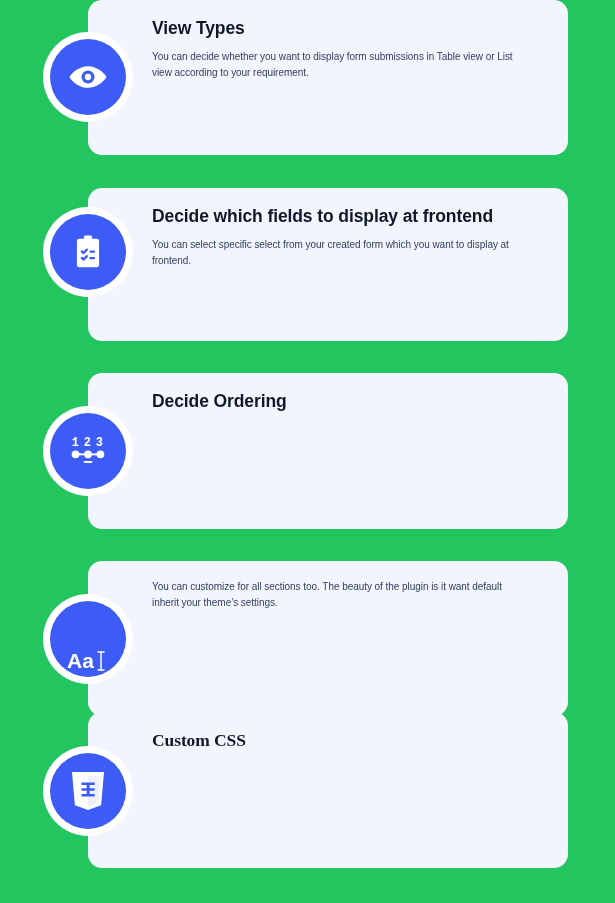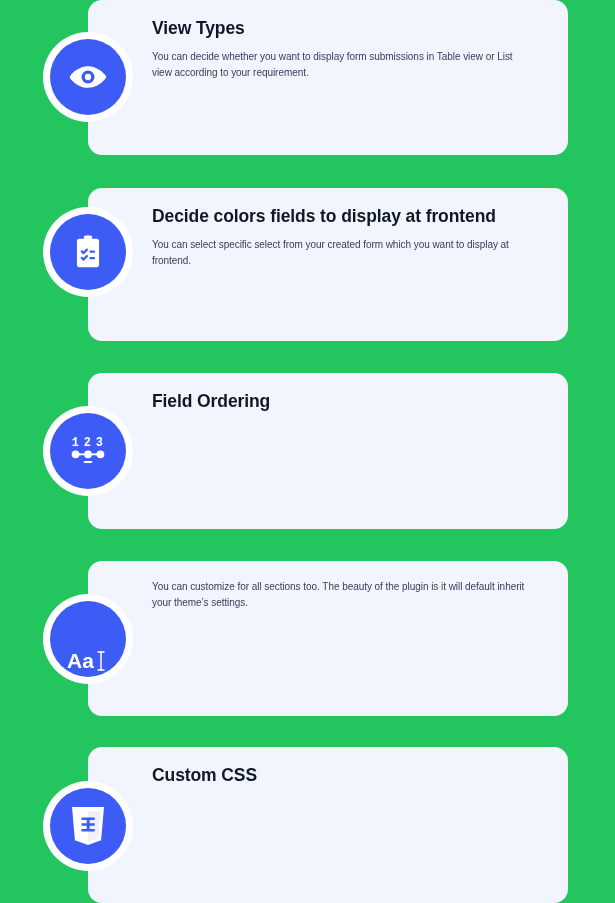--- a/index.html
+++ b/index.html
@@ -61,21 +61,21 @@
     align-items: center;
     justify-content: center;
   }
   .icon-badge svg { display: block; }
 
   
   #card-0 { top: 0px;   height: 155px; }
   #card-1 { top: 188px; height: 153px; }
   #card-2 { top: 373px; height: 156px; }
   #card-3 { top: 561px; height: 155px; }
-  #card-4 { top: 747px; height: 156px; }
+  #card-4 { top: 712px; height: 156px; font-family: Liberation Serif, serif; }
 
   
   #card-0 .icon-badge { top: 39px; }
   #card-1 .icon-badge { top: 26px; }
   #card-2 .icon-badge { top: 40px; }
   #card-3 .icon-badge { top: 40px; align-items: flex-end; }
   #card-4 .icon-badge { top: 41px; }
 </style>
 </head>
 <body>
@@ -101,58 +101,58 @@
       <svg width="38" height="38" viewBox="0 0 24 24" aria-hidden="true">
         <path d="M6.4 3.6h3.1a2.6 2.6 0 0 1 5 0h3.1c.77 0 1.4.63 1.4 1.4v15.2c0 .77-.63 1.4-1.4 1.4H6.4A1.4 1.4 0 0 1 5 20.2V5c0-.77.63-1.4 1.4-1.4z" fill="#ffffff"></path>
         <rect x="9.4" y="1.6" width="5.2" height="3.3" rx="1" fill="#ffffff"></rect>
         <path d="M8.1 11.6l1.1 1.1 2.1-2.2" fill="none" stroke="#3d5cf5" stroke-width="1.4" stroke-linecap="round" stroke-linejoin="round"></path>
         <rect x="12.9" y="11.1" width="3.6" height="1.4" rx="0.7" fill="#3d5cf5"></rect>
         <path d="M8.1 15.7l1.1 1.1 2.1-2.2" fill="none" stroke="#3d5cf5" stroke-width="1.4" stroke-linecap="round" stroke-linejoin="round"></path>
         <rect x="12.9" y="15.2" width="3.6" height="1.4" rx="0.7" fill="#3d5cf5"></rect>
       </svg>
     </div>
     <div class="card-text">
-      <div class="card-title">Decide colors fields to display at frontend</div>
+      <div class="card-title">Decide which fields to display at frontend</div>
       <div class="card-desc">You can select specific select from your created form which you want to display at frontend.</div>
     </div>
   </div>
 
   <div class="feature-card" id="card-2">
     <div class="icon-badge">
       <svg width="42" height="40" viewBox="0 0 44 40" aria-hidden="true">
         <g fill="#ffffff" font-family="'Liberation Mono', monospace" font-size="12.5" font-weight="bold">
           <text x="5" y="15">1</text>
           <text x="17.5" y="15">2</text>
           <text x="30" y="15">3</text>
         </g>
         <line x1="9" y1="23.5" x2="35" y2="23.5" stroke="#ffffff" stroke-width="2"></line>
         <circle cx="9" cy="23.5" r="4.1" fill="#ffffff"></circle>
         <circle cx="22" cy="23.5" r="4.1" fill="#ffffff"></circle>
         <circle cx="35" cy="23.5" r="4.1" fill="#ffffff"></circle>
         <rect x="17.5" y="30.5" width="9" height="2" rx="1" fill="#ffffff"></rect>
       </svg>
     </div>
     <div class="card-text">
-      <div class="card-title">Field Ordering</div>
+      <div class="card-title">Decide Ordering</div>
     </div>
   </div>
 
   <div class="feature-card" id="card-3">
     <div class="icon-badge">
       <svg width="46" height="34" viewBox="0 0 46 34" aria-hidden="true">
         <text x="2" y="25" fill="#ffffff" font-family="'Liberation Sans', sans-serif" font-size="21" font-weight="bold">Aa</text>
         <g stroke="#ffffff" stroke-width="1.5" stroke-linecap="round">
           <line x1="36" y1="9" x2="36" y2="27"></line>
           <line x1="33" y1="9" x2="39" y2="9"></line>
           <line x1="33" y1="27" x2="39" y2="27"></line>
         </g>
       </svg>
     </div>
     <div class="card-text">
-      <div class="card-desc">You can customize for all sections too. The beauty of the plugin is it will default inherit your theme’s settings.</div>
+      <div class="card-desc">You can customize for all sections too. The beauty of the plugin is it want default inherit your theme’s settings.</div>
     </div>
   </div>
 
   <div class="feature-card" id="card-4">
     <div class="icon-badge">
       <svg width="38" height="42" viewBox="0 0 36 42" aria-hidden="true">
         <path d="M2 2h32l-2.9 33.2L18 40 4.9 35.2 2 2z" fill="#ffffff"></path>
         <path d="M18 6.2v30.6l10.2-3.7L30.6 6.2H18z" fill="#eef1fb"></path>
         <path d="M11.5 12.5h13.2v2.6h-5.1v3.1h5.1v2.6h-5.1v3.2h5.1v2.6H11.5v-2.6h5.2v-3.2h-5.2v-2.6h5.2v-3.1h-5.2z" fill="#3d5cf5"></path>
       </svg>

